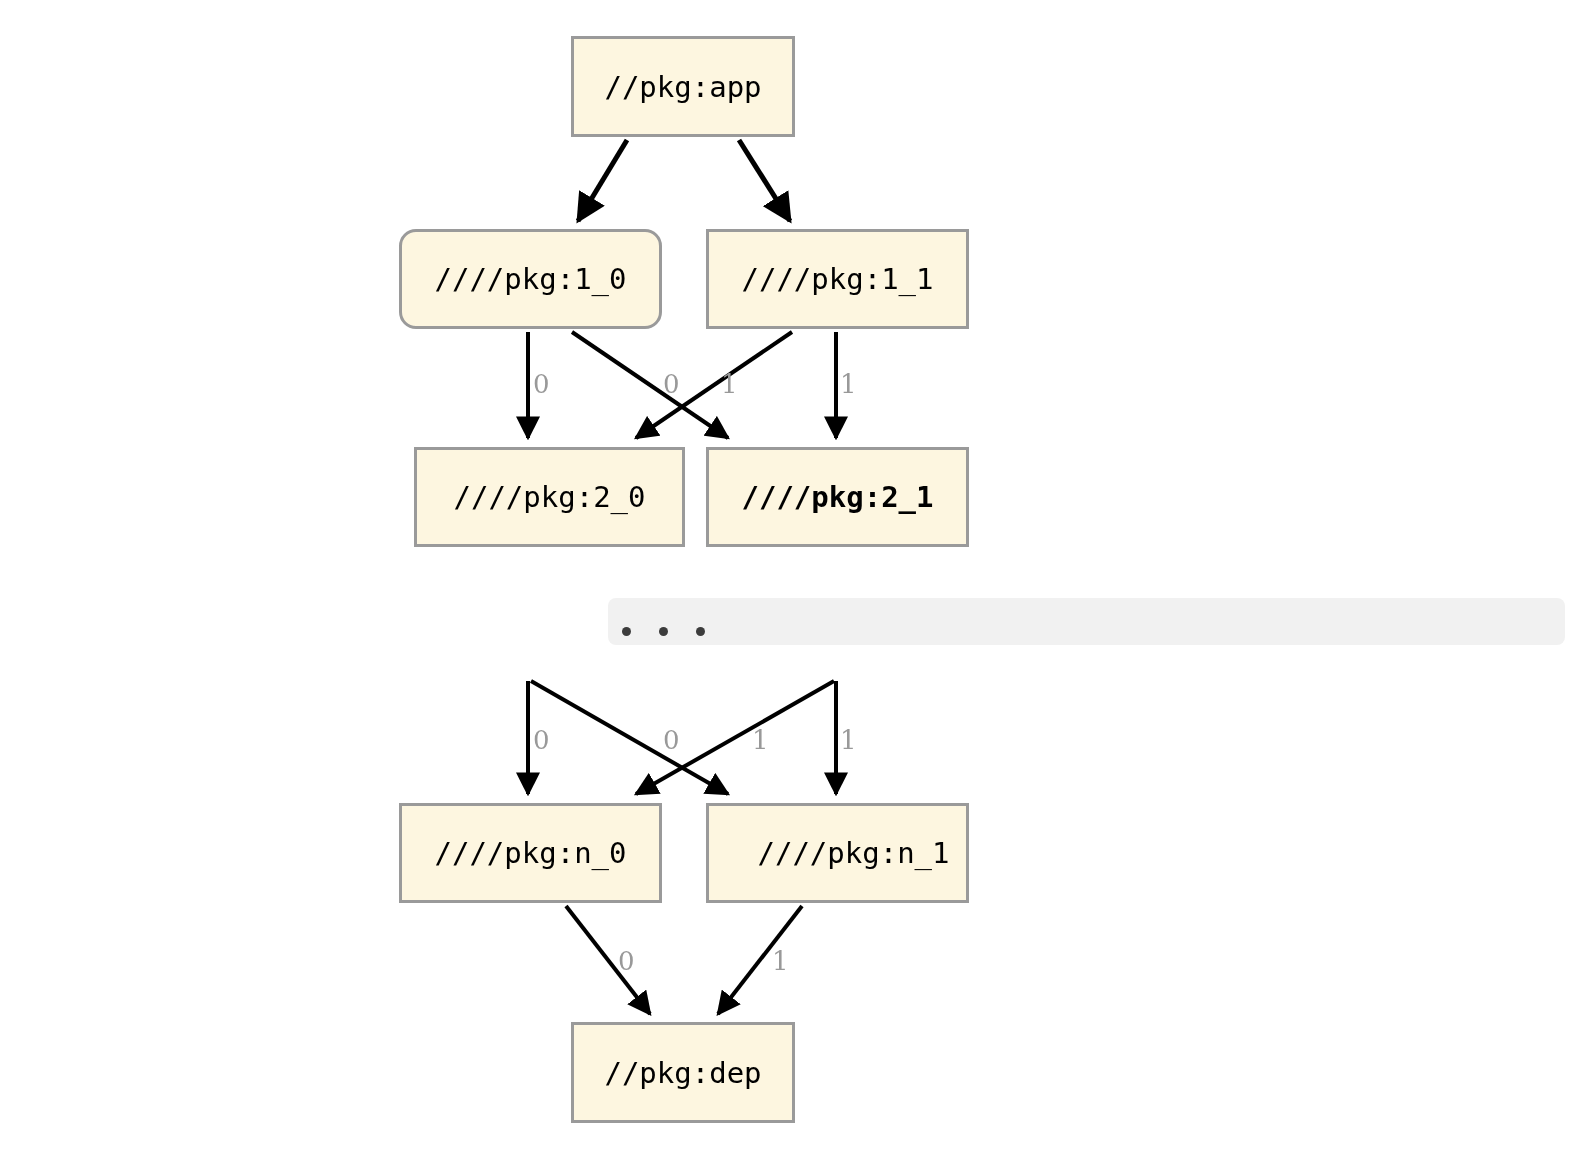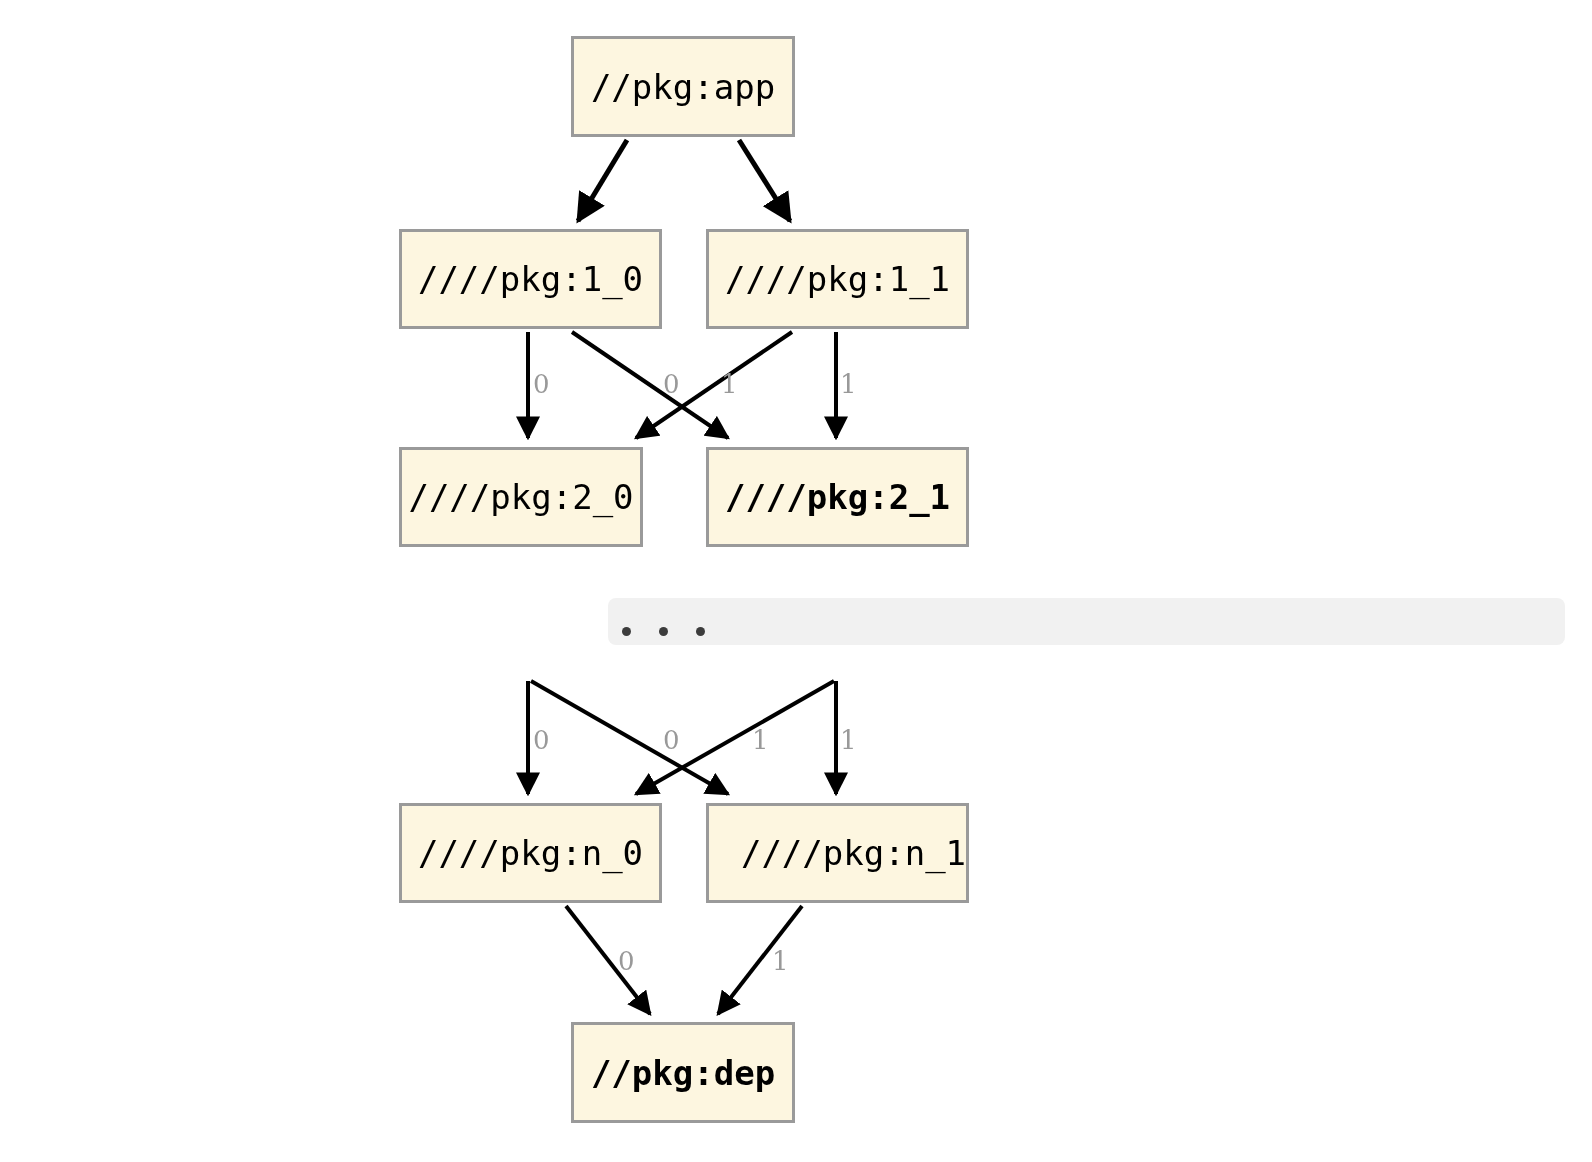--- a/index.html
+++ b/index.html
@@ -25,21 +25,21 @@
     position: absolute;
     box-sizing: border-box;
     background: #fdf6e0;
     border: 3px solid #9a9a9a;
     display: flex;
     align-items: center;
     justify-content: center;
   }
   .node-label {
     font-family: "DejaVu Sans Mono", "Liberation Mono", monospace;
-    font-size: 34px;
+    font-size: 29px;
     color: #000000;
     letter-spacing: 0px;
     white-space: nowrap;
   }
   .edge-label {
     position: absolute;
     font-family: "DejaVu Serif", "Liberation Serif", serif;
     font-size: 26px;
     color: #999999;
     white-space: nowrap;
@@ -98,45 +98,45 @@
 
   <line x1="566" y1="906" x2="650" y2="1014" stroke="#000" stroke-width="4" marker-end="url(#arrow)"></line>
 
   <line x1="802" y1="906" x2="718" y2="1014" stroke="#000" stroke-width="4" marker-end="url(#arrow)"></line>
 </svg>
 
 <div class="node-box" style="left:571px; top:36px; width:224px; height:101px;">
   <span class="node-label">//pkg:app</span>
 </div>
 
-<div class="node-box" style="left:399px; top:229px; width:263px; height:100px;">
+<div class="node-box" style="left:399px; top:229px; width:263px; height:100px;border-radius:17px;">
   <span class="node-label">////pkg:1_0</span>
 </div>
 
 <div class="node-box" style="left:706px; top:229px; width:263px; height:100px;text-align:center;">
   <span class="node-label">////pkg:1_1</span>
 </div>
 
-<div class="node-box" style="left:399px; top:447px; width:244px; height:100px;">
+<div class="node-box" style="left:414px; top:447px; width:271px; height:100px;">
   <span class="node-label">////pkg:2_0</span>
 </div>
 
 <div class="node-box" style="left:706px; top:447px; width:263px; height:100px;font-weight:bold;">
   <span class="node-label">////pkg:2_1</span>
 </div>
 
 <div class="node-box" style="left:399px; top:803px; width:263px; height:100px;align-items:center;">
   <span class="node-label">////pkg:n_0</span>
 </div>
 
 <div class="node-box" style="left:706px; top:803px; width:263px; height:100px;padding-left:32px;">
   <span class="node-label">////pkg:n_1</span>
 </div>
 
-<div class="node-box" style="left:571px; top:1022px; width:224px; height:101px;font-weight:bold;">
+<div class="node-box" style="left:571px; top:1022px; width:224px; height:101px;">
   <span class="node-label">//pkg:dep</span>
 </div>
 
 <span class="edge-label" style="left:533px; top:371px;">0</span>
 <span class="edge-label" style="left:663px; top:371px;">0</span>
 <span class="edge-label" style="left:721px; top:371px;">1</span>
 <span class="edge-label" style="left:840px; top:371px;">1</span>
 
 <span class="edge-label" style="left:533px; top:727px;">0</span>
 <span class="edge-label" style="left:663px; top:727px;">0</span>

